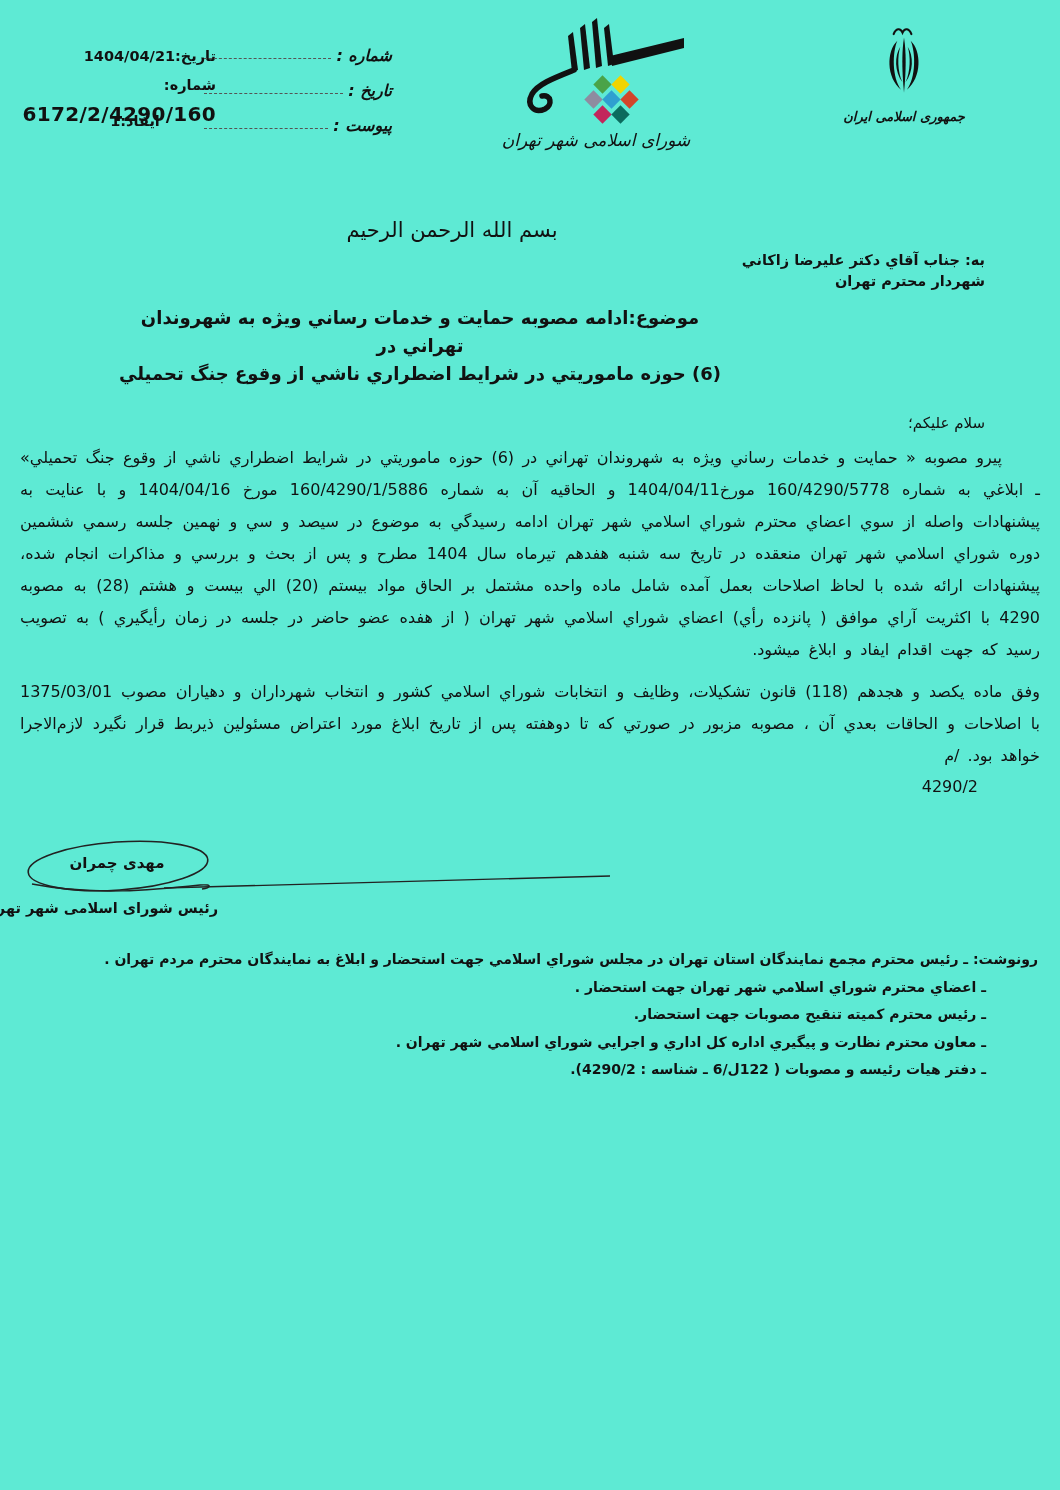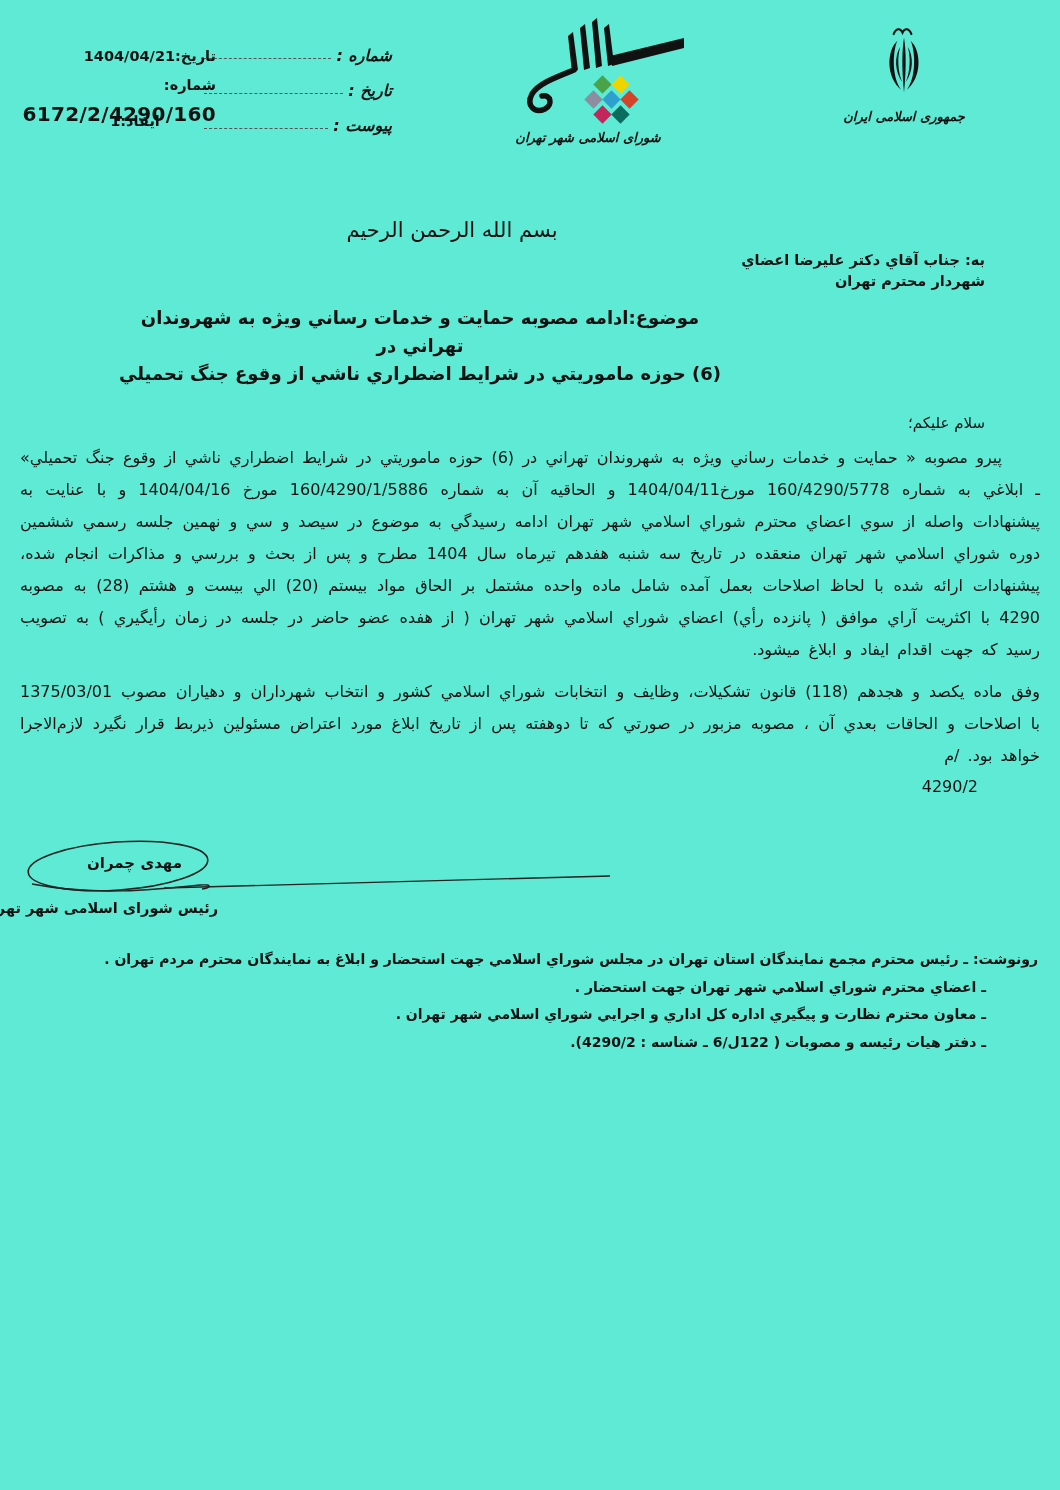--- a/index.html
+++ b/index.html
@@ -20,38 +20,38 @@
   .form-label { font-size:16px; font-weight:bold; font-style:italic; white-space:nowrap; margin-left:5px; }
   .dashes { flex:1; border-top:1.8px dashed #555; transform:translateY(3px); }
 
   .council-logo { position:absolute; left:468px; top:8px; width:240px; height:160px; text-align:center; }
   .council-glyph { position:absolute; left:20px; top:0; }
   .diamonds { position:absolute; left:112px; top:70px; width:72px; height:50px; }
   .diamond { position:absolute; width:13px; height:13px; transform:rotate(45deg); }
   .d0{left:16px;top:0;} .d1{left:34px;top:0;}
   .d2{left:7px;top:15px;} .d3{left:25px;top:15px;} .d4{left:43px;top:15px;}
   .d5{left:16px;top:30px;} .d6{left:34px;top:30px;}
-  .council-name { position:absolute; left:0; top:122px; width:100%; font-size:13px; font-weight:bold; font-style:italic; letter-spacing:.5px; }
+  .council-name { position:absolute; left:8px; top:122px; width:100%; font-size:17px; font-weight:normal; font-style:italic; letter-spacing:.5px; }
 
   .iran-block { position:absolute; right:66px; top:24px; width:180px; text-align:center; }
   .iran-title { margin-top:3px; font-size:13px; font-weight:bold; font-style:italic; letter-spacing:.5px; }
 
   
   .bismillah { margin-top:46px; text-align:center; transform:translateX(-78px); font-size:21px; }
   .recipient { margin-top:8px; padding-left:0; padding-right:0; text-align:right; margin-right:75px; font-weight:bold; font-size:14.5px; line-height:21px; }
   .subject { margin:12px 25px 0 110px; padding-right:305px; text-align:center; font-weight:bold; font-size:18px; line-height:28px; }
   .salutation { margin-top:26px; margin-right:75px; text-align:right; font-size:15px; }
   .body-par { margin:10px 20px 0 20px; direction:rtl; text-align:justify; font-size:16px; line-height:32px; word-spacing:3px; }
   .body-par.first { text-indent:38px; }
   .ref-number { direction:ltr; text-align:right; padding-right:82px; margin-top:5px; font-size:16px; }
 
   
   .sig-area { position:relative; height:92px; margin-top:42px; }
   .sig-svg { position:absolute; left:14px; top:0; }
-  .sig-name { position:absolute; left:52px; top:16px; width:130px; font-size:15px; font-weight:bold; }
+  .sig-name { position:absolute; left:52px; top:16px; width:130px; text-align:center; font-size:15px; font-weight:bold; }
   .sig-title { position:absolute; left:6px; top:62px; width:212px; text-align:center; font-size:14.5px; font-weight:bold; white-space:nowrap; }
 
   
   .cc-list { margin-top:16px; padding:0 22px 0 30px; direction:rtl; text-align:right; font-size:14px; font-weight:bold; line-height:27.5px; }
   .cc-item { white-space:nowrap; }
   .cc-item:not(:first-child) { padding-right:52px; }
 </style>
 </head>
 <body>
 
@@ -112,21 +112,21 @@
         <path d="M50,18 C53,36 53,62 50,92 C47,62 47,36 50,18 Z" fill="#111"></path>
       </svg>
       <div class="iran-title">جمهوری اسلامی ایران</div>
     </div>
 
   </header>
 
   <div class="bismillah">بسم الله الرحمن الرحیم</div>
 
   <div class="recipient">
-    <div>به: جناب آقاي دكتر عليرضا اعضاي</div>
+    <div>به: جناب آقاي دكتر عليرضا زاكاني</div>
     <div>شهردار محترم تهران</div>
   </div>
 
   <div class="subject">
     <div>موضوع:ادامه مصوبه حمايت و خدمات رساني ويژه به شهروندان تهراني در</div>
     <div>(6) حوزه ماموريتي در شرايط اضطراري ناشي از وقوع جنگ تحميلي</div>
   </div>
 
   <div class="salutation">سلام عليكم؛</div>
 
@@ -141,17 +141,18 @@
       <path d="M18,46 C80,58 140,52 186,47 C200,46 196,50 188,51" fill="none" stroke="#222" stroke-width="1.4"></path>
       <path d="M150,50 L596,38" fill="none" stroke="#222" stroke-width="1.3"></path>
     </svg>
     <div class="sig-name">مهدی چمران</div>
     <div class="sig-title">رئیس شورای اسلامی شهر تهران</div>
   </div>
 
   <div class="cc-list">
     <div class="cc-item">رونوشت: ـ رئيس محترم مجمع نمايندگان استان تهران در مجلس شوراي اسلامي جهت استحضار و ابلاغ به نمايندگان محترم مردم تهران .</div>
     <div class="cc-item">ـ اعضاي محترم شوراي اسلامي شهر تهران جهت استحضار .</div>
+    <div class="cc-item">ـ رئيس محترم كميته تنقيح مصوبات جهت استحضار.</div>
     <div class="cc-item">ـ معاون محترم نظارت و پيگيري اداره كل اداري و اجرايي شوراي اسلامي شهر تهران .</div>
     <div class="cc-item">ـ دفتر هيات رئيسه و مصوبات ( 122ل/6 ـ شناسه : 4290/2).</div>
   </div>
 
 </div>
 
 </body></html>

